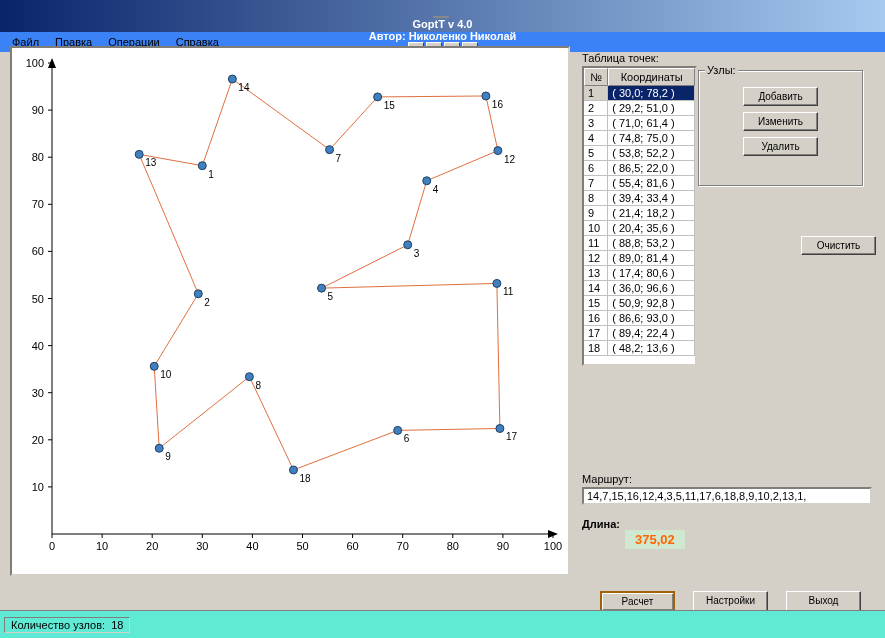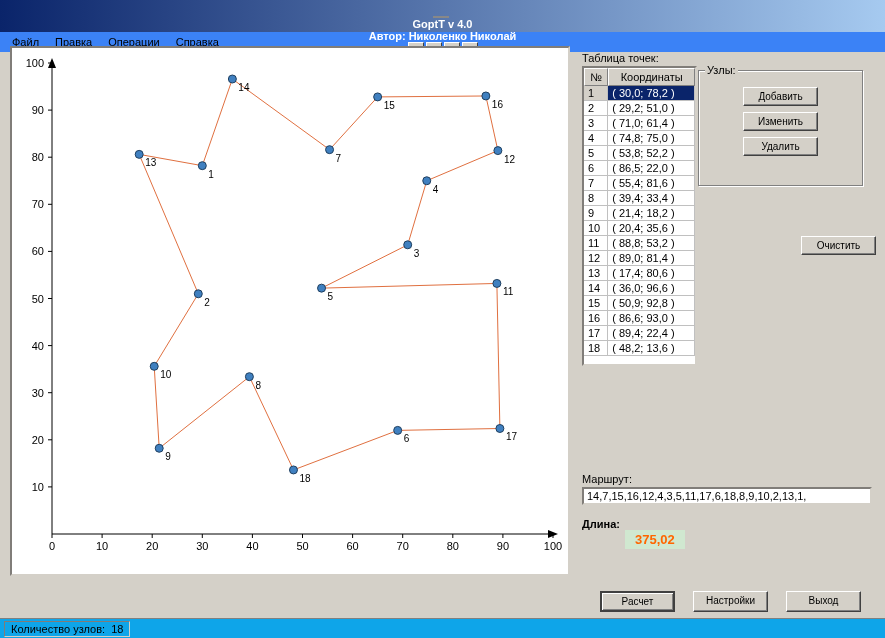--- a/index.html
+++ b/index.html
@@ -127,21 +127,21 @@
     box-shadow: inset -1px -1px 0 #808080, inset 1px 1px 0 #d4d0c8;
     padding: 3px 8px;
     font-size: 10px;
     text-align: center;
     cursor: default;
     width: 75px;
     margin: 6px auto;
     display: block;
   }
   .btn.default {
-    border: 2px solid #404040;
+    border: 2px solid #a16207;
     box-shadow: inset 1px 1px 0 #fff, inset -1px -1px 0 #808080;
   }
   .route-label {
     position: absolute;
     left: 582px; top: 473px;
     font-size: 11px;
   }
   .route-input {
     position: absolute;
     left: 582px; top: 487px;
@@ -169,23 +169,23 @@
   }
   .bottom-btns {
     position: absolute;
     left: 600px; top: 585px;
     display: flex;
     gap: 18px;
   }
   .statusbar {
     position: absolute;
     left: 0; bottom: 0;
-    width: 885px; height: 20px;
+    width: 885px; height: 28px;
     border-top: 1px solid #808080;
-    background: #0ea5e9;
+    background: #5eead4;
     display: flex;
     align-items: center;
     padding: 8px 4px;
     font-size: 11px;
   }
   .statusbar .panel {
     border: 1px inset #d4d0c8;
     padding: 1px 6px;
   }
 </style>

